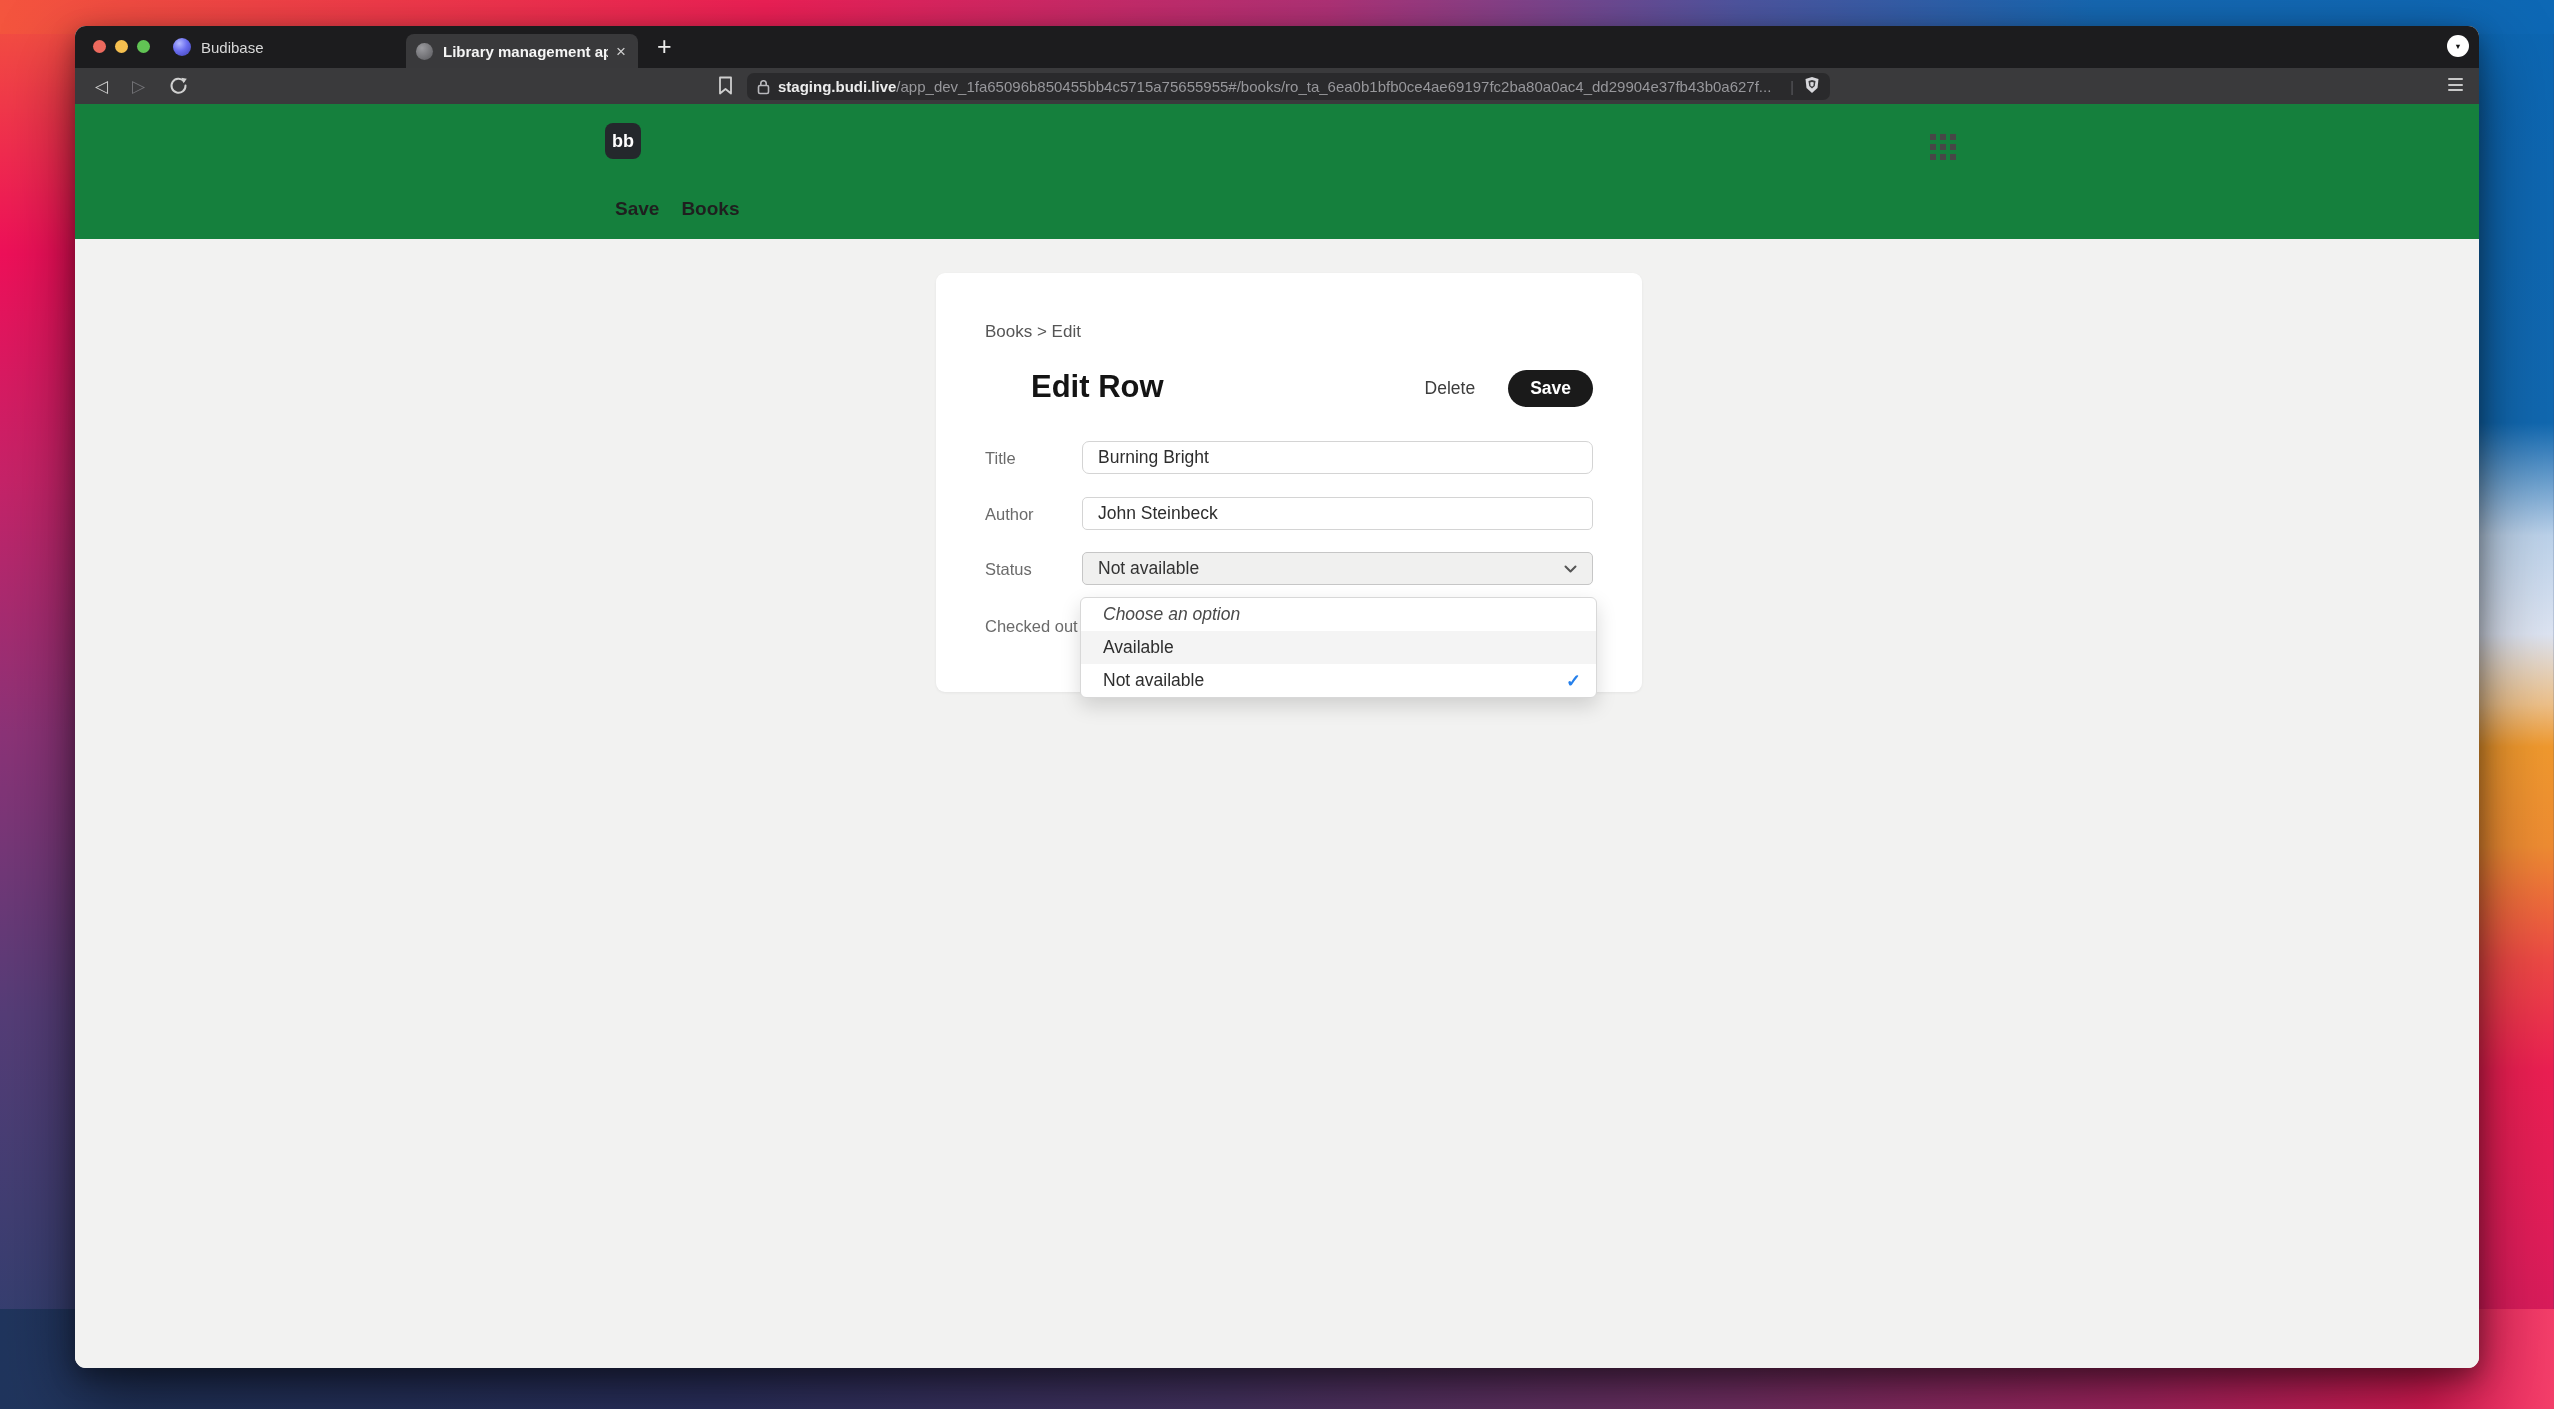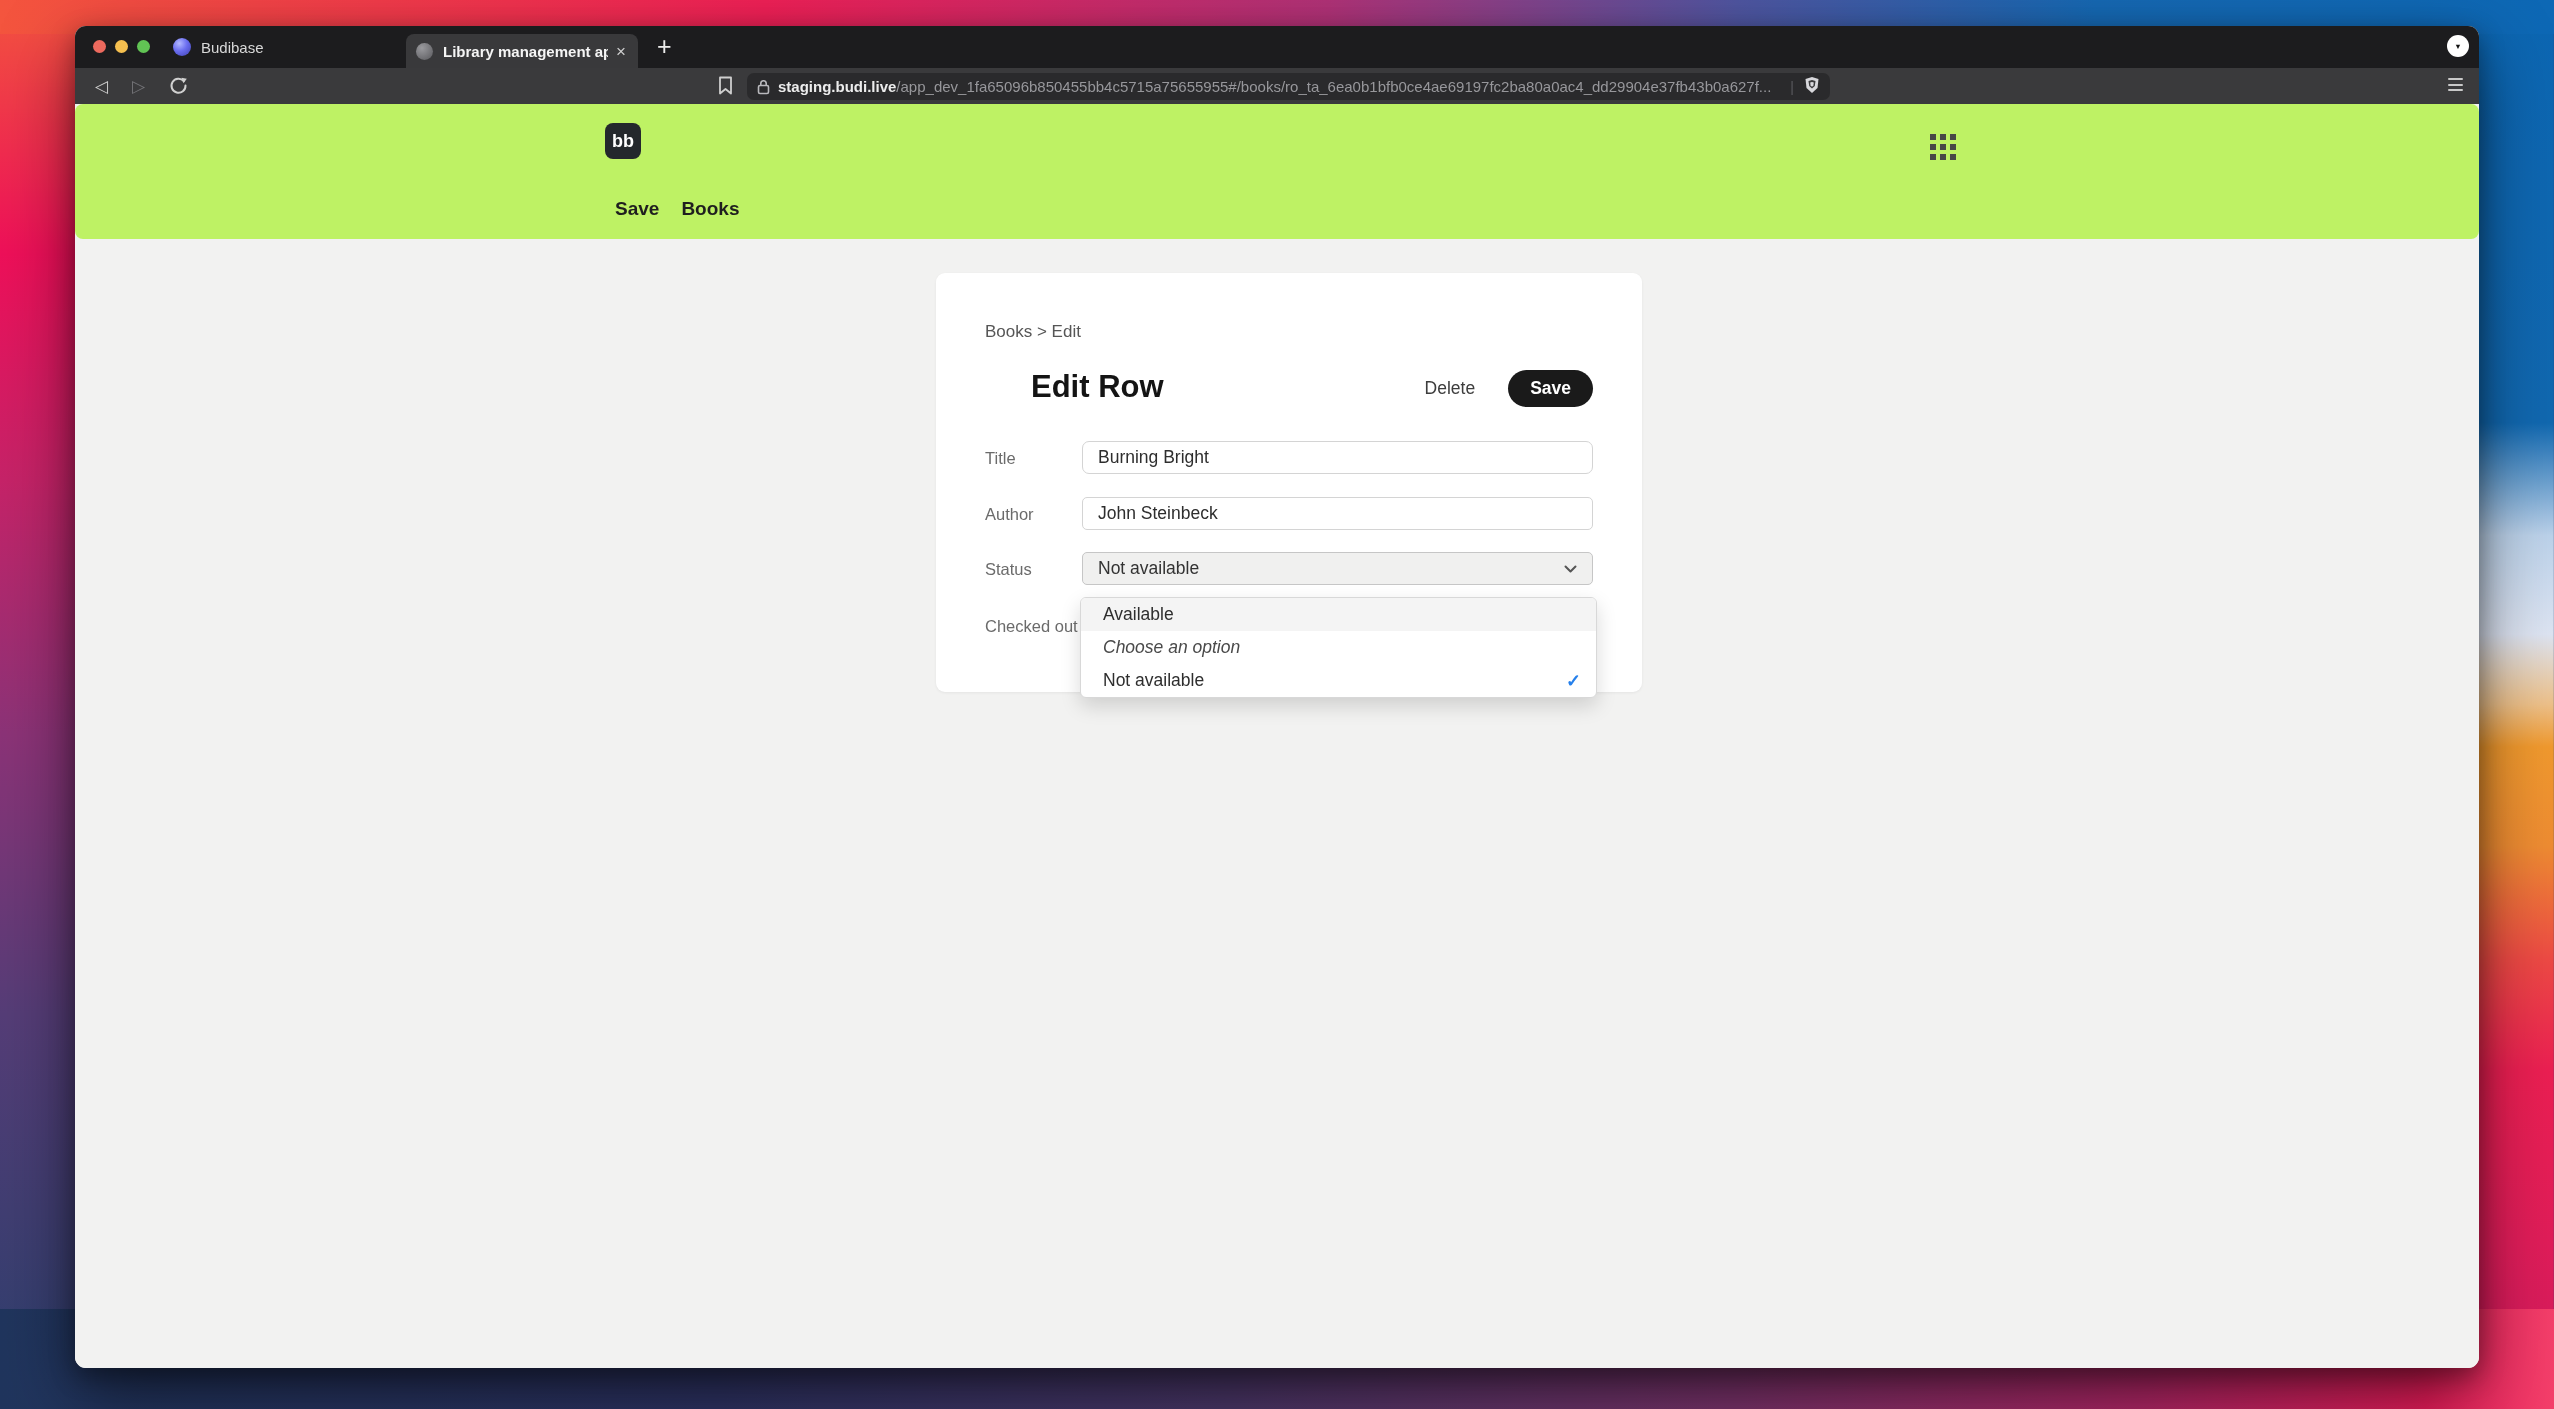--- a/index.html
+++ b/index.html
@@ -51,21 +51,21 @@
   .urlbar{position:absolute;left:672px;top:5px;width:1083px;height:27px;border-radius:7px;background:#2a2a2c;
     display:flex;align-items:center;padding:0 10px;box-sizing:border-box;}
   .lock{margin-right:8px;display:flex;}
   .url-domain{color:#ececec;font-size:15px;font-weight:600;white-space:nowrap;text-align:right;}
   .url-path{color:#97979b;font-size:15px;white-space:nowrap;overflow:hidden;flex:1;}
   .url-sep{color:#5a5a5e;font-size:14px;margin:0 10px 0 6px;}
   .menu-btn{position:absolute;right:16px;top:10px;display:flex;flex-direction:column;gap:3.5px;}
   .menu-btn span{display:block;width:15px;height:2px;background:#c9c9c9;border-radius:1px;}
 
   
-  .app-header{position:relative;height:135px;background:#bef264;border-radius:8px;}
+  .app-header{position:relative;height:135px;background:#15803d;}
   .bb-logo{position:absolute;left:530px;top:19px;width:36px;height:36px;border-radius:8px;background:#24282c;
     color:#fff;font-weight:800;font-size:18px;display:flex;align-items:center;justify-content:center;letter-spacing:0;}
   .app-nav{position:absolute;left:540px;top:94px;display:flex;gap:22px;}
   .app-nav a{font-size:19px;font-weight:700;color:#1f1f1f;text-decoration:none;}
   .apps-grid{position:absolute;left:1855px;top:30px;display:grid;grid-template-columns:repeat(3,5.5px);grid-auto-rows:5.5px;gap:4.5px;}
   .apps-grid i{background:#474747;}
 
   
   .main{position:absolute;top:213px;left:0;right:0;bottom:0;background:#f2f2f1;}
   .card{position:absolute;left:861px;top:34px;width:706px;height:419px;background:#fff;border-radius:9px;
@@ -208,22 +208,22 @@
         <span class="chev">
           <svg width="13" height="8" viewBox="0 0 13 8">
               <path d="M1.5 1.5 L6.5 6.5 L11.5 1.5" fill="none" stroke="#555" stroke-width="2" stroke-linecap="round" stroke-linejoin="round"></path>
             </svg>
         </span>
       </div>
 
       <label class="field-label" style="top:344px">Checked out by</label>
 
       <div class="popover">
+        <div class="pop-row placeholder">Choose an option</div>
         <div class="pop-row hovered">Available</div>
-        <div class="pop-row placeholder">Choose an option</div>
         <div class="pop-row">
           <span>Not available</span>
           <span class="check">✓</span>
         </div>
       </div>
 
     </div>
   </div>
 </div>
 

